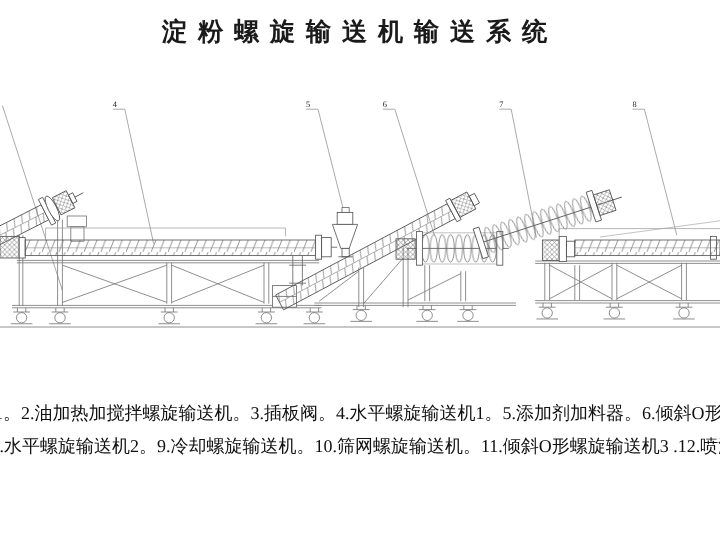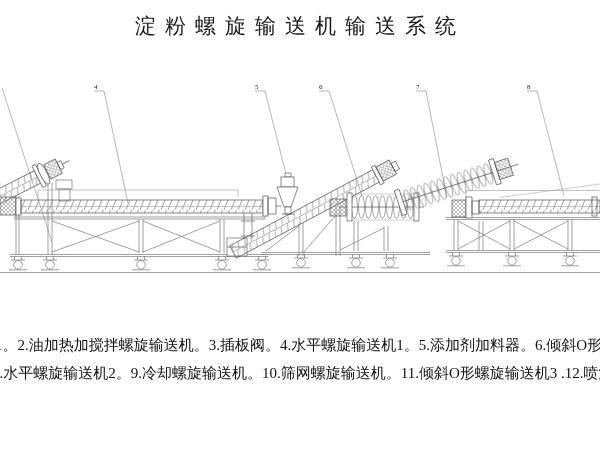--- a/index.html
+++ b/index.html
@@ -1,19 +1,19 @@
 <!DOCTYPE html>
 <html><head>
 <meta charset="utf-8">
 <style>
   html,body{margin:0;padding:0;}
   .screen{position:relative;width:600px;height:450px;background:#ffffff;overflow:hidden;
           font-family:"Liberation Sans",sans-serif;}
   .title{position:absolute;top:12px;left:0;width:600px;text-align:center;
-         font-family:"Liberation Serif",serif;font-weight:normal;font-size:21px;
+         font-family:"Liberation Serif",serif;font-weight:bold;font-size:21px;
          letter-spacing:9px;color:#1a1a1a;white-space:nowrap;}
   .drawing{position:absolute;top:0;left:0;}
   .caption{position:absolute;white-space:nowrap;font-family:"Liberation Serif",serif;
            font-size:15px;line-height:16px;color:#111;}
   .cap1{top:337px;left:-5px;}
   .cap2{top:365px;left:-8px;}
   .callout-num{font-family:"Liberation Serif",serif;font-size:7px;fill:#222;}
 </style>
 </head>
 <body>

